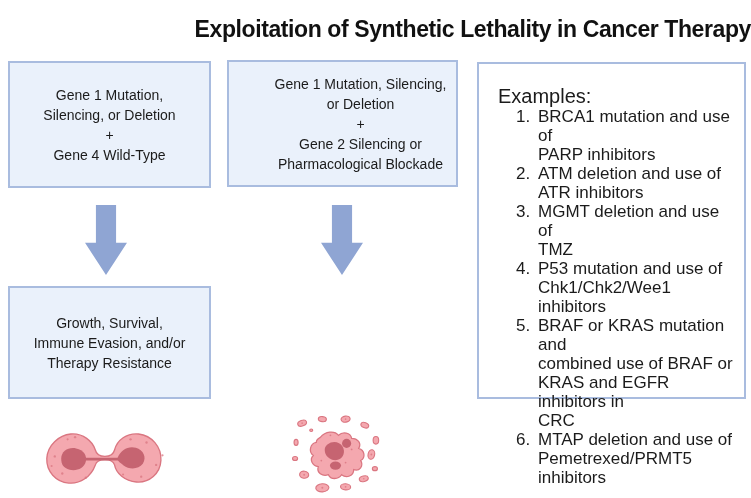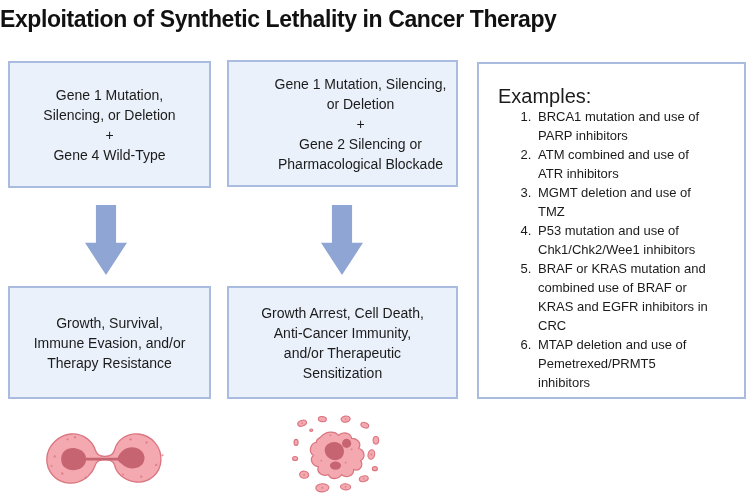--- a/index.html
+++ b/index.html
@@ -7,23 +7,23 @@
     position: relative;
     width: 751px;
     height: 498px;
     background: #ffffff;
     font-family: "Liberation Sans", sans-serif;
     color: var(--text, #1b1b1b);
     overflow: hidden;
   }
   .title {
     position: absolute;
-    top: 6px; left: 0; right: 0;
+    top: 16px; left: 0; right: 0;
     margin: 0;
-    text-align: left;
+    text-align: right;
     font-size: 23px;
     font-weight: 700;
     letter-spacing: -0.4px;
     color: #111111;
   }
   .box {
     position: absolute;
     box-sizing: border-box;
     border: 2px solid var(--box-border, #a9bcdf);
     background: var(--box-fill, #eaf1fb);
@@ -47,21 +47,21 @@
     padding: 23px 10px 10px 19px;
   }
   .box-examples .examples-heading {
     font-size: 20px;
     line-height: 19px;
     margin: 0 0 1px 0;
   }
   .box-examples ol {
     margin: 0;
     padding: 0 0 0 37px;
-    font-size: 13px;
+    font-size: 17px;
     line-height: 19px;
   }
   .box-examples li { white-space: pre-line; padding-left: 3px; }
   .down-arrow {
     position: absolute;
     width: 42px;
     height: 70px;
     background: var(--arrow, #8fa5d3);
     clip-path: polygon(26% 0, 74% 0, 74% 54%, 100% 54%, 50% 100%, 0 54%, 26% 54%);
   }
@@ -91,21 +91,21 @@
 +
 Gene 2 Silencing or
 Pharmacological Blockade</span>
   </div>
 
   <div class="box box-examples">
     <p class="examples-heading">Examples:</p>
     <ol>
       <li>BRCA1 mutation and use of
 PARP inhibitors</li>
-      <li>ATM combined and use of
+      <li>ATM deletion and use of
 ATR inhibitors</li>
       <li>MGMT deletion and use of
 TMZ</li>
       <li>P53 mutation and use of
 Chk1/Chk2/Wee1 inhibitors</li>
       <li>BRAF or KRAS mutation and
 combined use of BRAF or
 KRAS and EGFR inhibitors in
 CRC</li>
       <li>MTAP deletion and use of
@@ -116,26 +116,20 @@
 
   <div class="down-arrow arrow-left"></div>
   <div class="down-arrow arrow-mid"></div>
 
   <div class="box box-effect-left">
     <span class="box-text">Growth, Survival,
 Immune Evasion, and/or
 Therapy Resistance</span>
   </div>
 
-  <div class="box box-effect-mid">
-    <span class="box-text">Growth Arrest, Cell Death,
-Anti-Cancer Immunity,
-and/or Therapeutic
-Sensitization</span>
-  </div>
 
   <svg class="cell-illustration cell-left" viewBox="0 0 260 150" xmlns="http://www.w3.org/2000/svg">
     <path style="fill:var(--cell-body,#f4a8af); stroke:var(--cell-outline,#da7681); stroke-width:2.5" d="M64,30 C87,28 105,44 110,60 C112,68 118,72 128,72 C138,72 144,68 146,60
          C151,41 169,28 191,30 C216,33 234,54 233,79 C232,104 211,122 187,120
          C165,118 149,104 146,88 C144,81 138,78 128,78 C118,78 112,81 110,88
          C102,110 82,124 60,122 C36,120 18,100 19,76 C20,51 42,32 64,30 Z"></path>
     <path style="fill:none; stroke:var(--cell-nucleus,#c66471); stroke-width:5" d="M90,77 L164,77"></path>
     <path style="fill:var(--cell-nucleus,#c66471)" d="M46,76 C46,62 60,54 74,57 C88,60 95,70 92,82 C89,94 75,100 62,97 C50,94 46,87 46,76 Z"></path>
     <path style="fill:var(--cell-nucleus,#c66471)" d="M152,74 C158,60 172,52 186,56 C200,60 207,74 199,86 C191,97 173,97 163,89 C156,83 150,80 152,74 Z"></path>
     <g style="fill:var(--cell-outline,#da7681); opacity:0.75">

